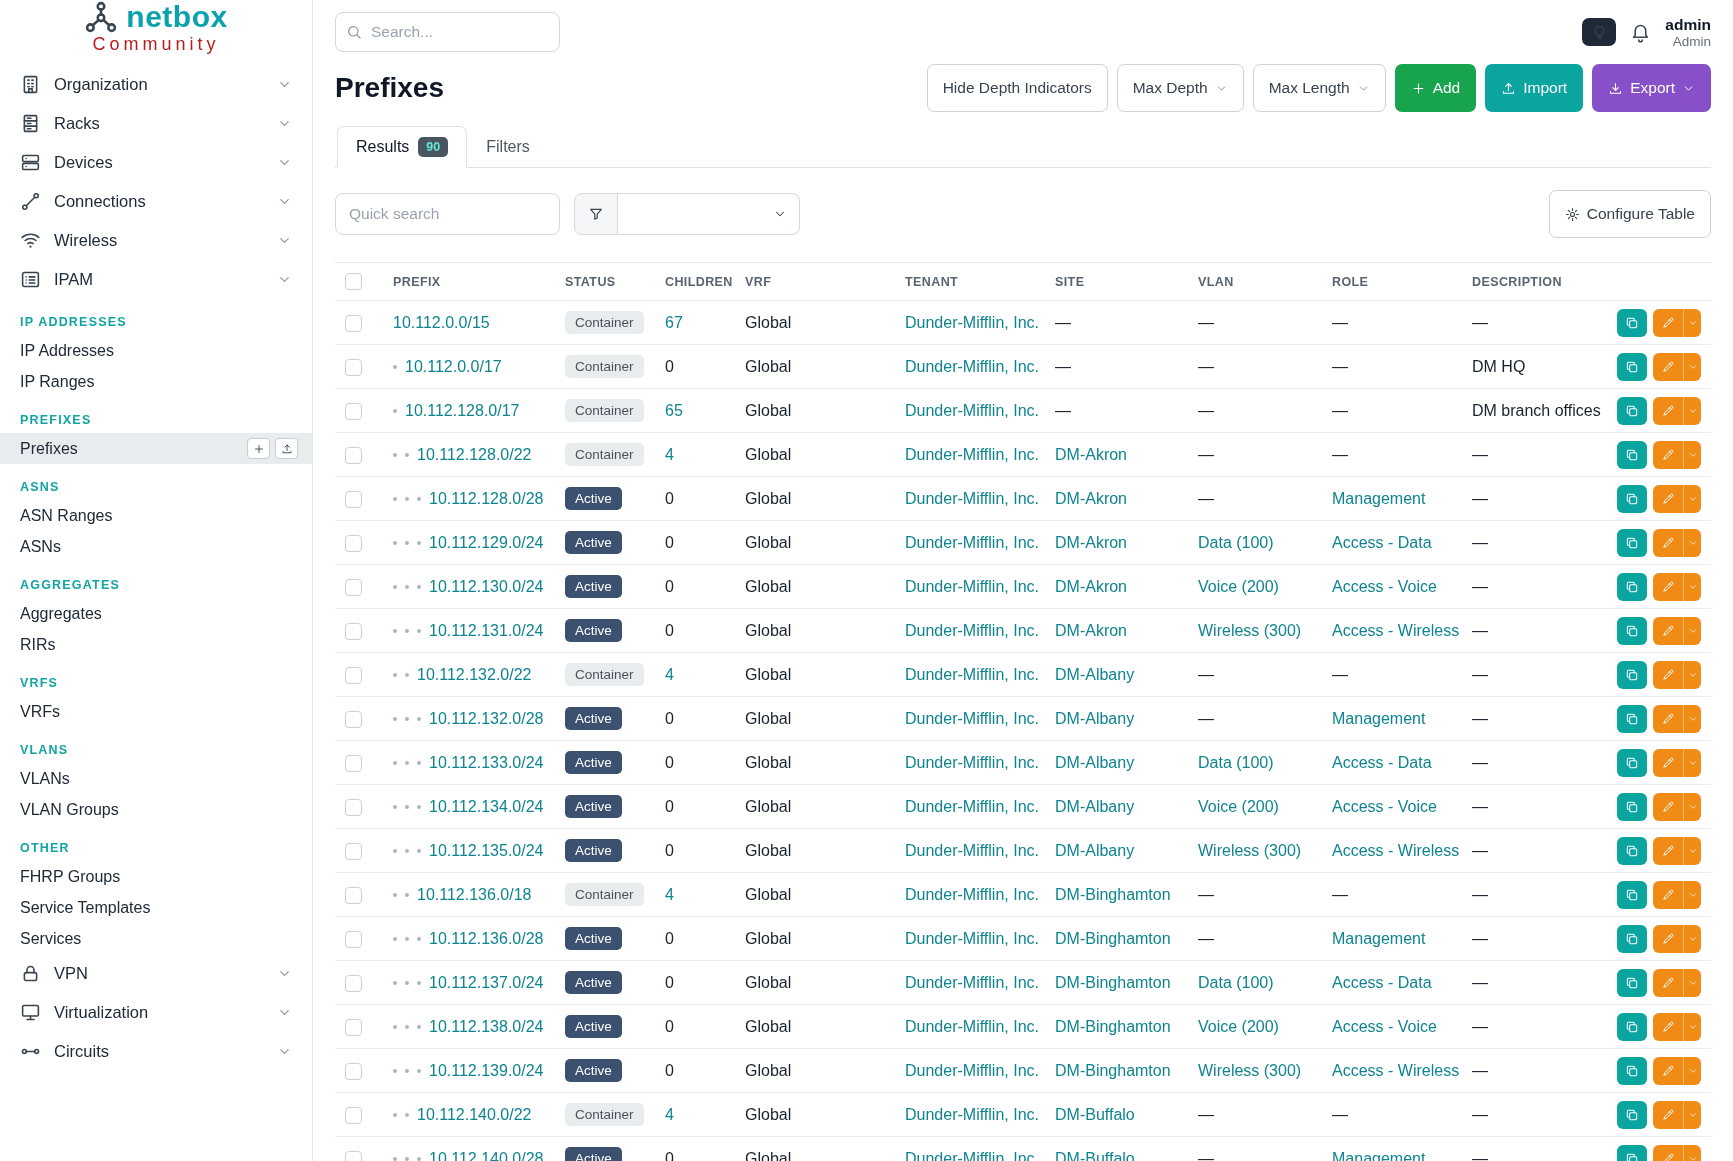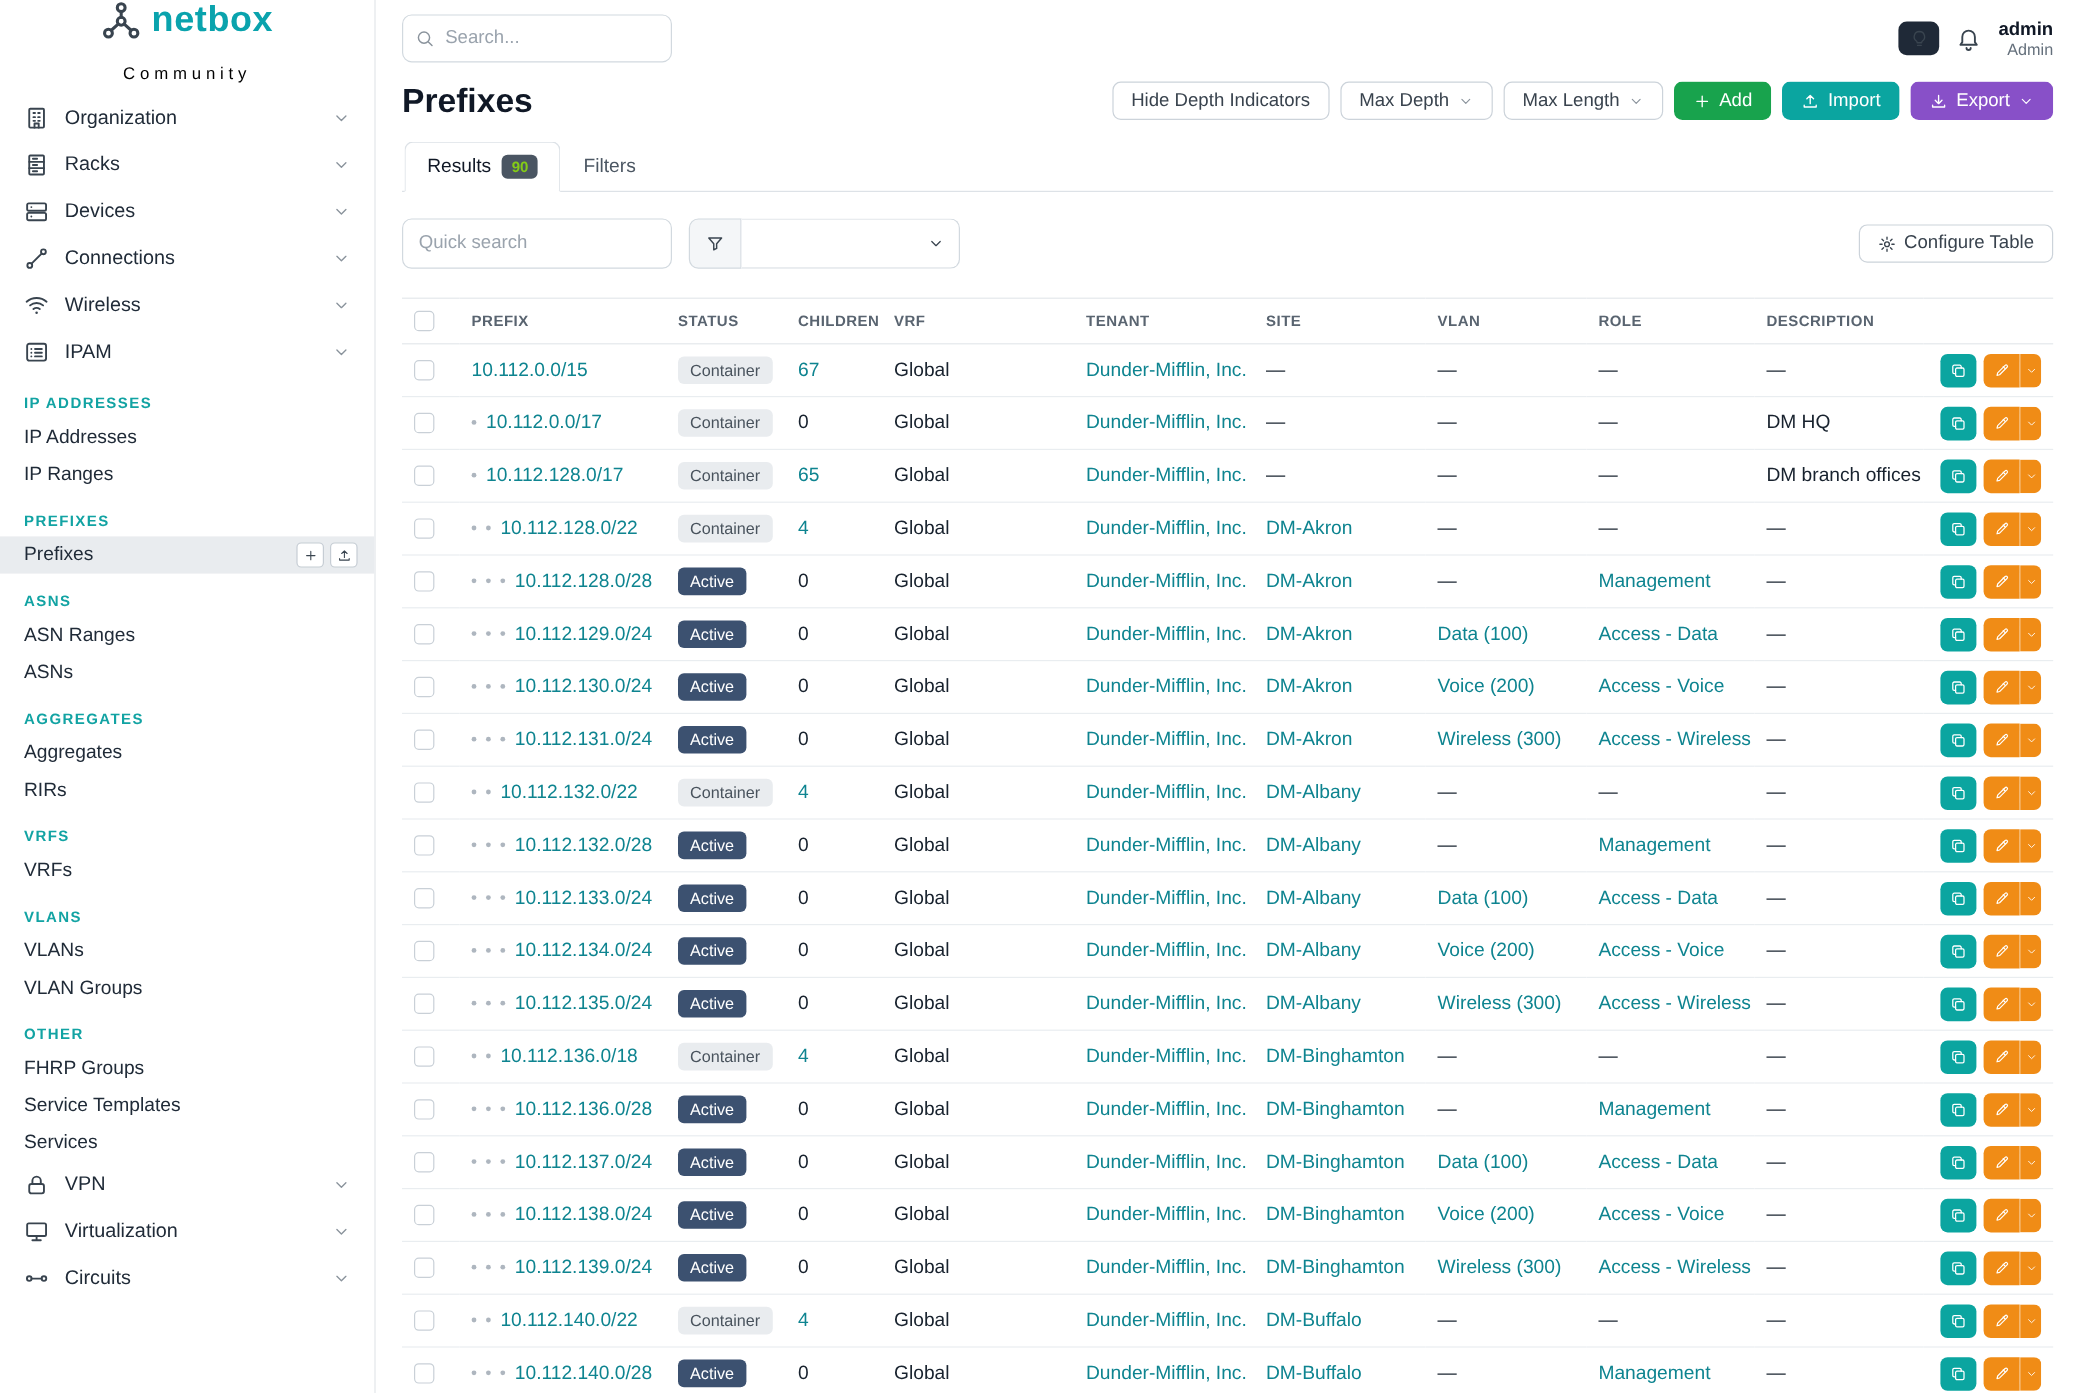--- a/index.html
+++ b/index.html
@@ -24,21 +24,21 @@
   }
   .app { display: flex; width: 1733px; height: 1161px; }
 
   
   .sidebar { width: 313px; min-width: 313px; border-right: 1px solid #e3e7ea; overflow: hidden; background: #fff; }
   .logo-block { text-align: center; margin-bottom: 10px; cursor: pointer; }
   .logo-row { display: flex; justify-content: center; align-items: center; gap: 8px; }
   .logo-icon { color: var(--brand); }
   .logo-icon svg { width: 34px; height: 34px; }
   .logo-text { font-size: 30px; font-weight: bold; color: var(--brand); letter-spacing: .5px; }
-  .logo-sub { font-size: 14px; letter-spacing: 4px; color: #000000; margin-top: 19px; }
+  .logo-sub { font-size: 18px; letter-spacing: 4px; color: #b91c1c; margin-top: 0; }
 
   .icon { display: inline-flex; align-items: center; justify-content: center; color: #39444f; }
   .icon svg { stroke: currentColor; fill: none; stroke-width: 1.8; stroke-linecap: round; stroke-linejoin: round; }
 
   .nav-item { display: flex; align-items: center; gap: 13px; padding: 9px 20px; font-size: 16.5px; color: #202b38; cursor: pointer; }
   .nav-ic svg { width: 21px; height: 21px; }
   .chev { margin-left: auto; color: #8a939c; }
   .chev svg { width: 15px; height: 15px; }
 
   .section-title { padding: 16px 20px 6px; font-size: 12.5px; font-weight: bold; letter-spacing: 1.2px; color: #12a3a3; }
@@ -62,34 +62,34 @@
   .bell-btn { background: none; border: none; color: #242e3a; cursor: pointer; display: flex; }
   .bell-btn svg { width: 21px; height: 21px; }
   .user-block { text-align: right; cursor: pointer; }
   .user-name { font-size: 15.5px; font-weight: bold; color: #101826; }
   .user-role { font-size: 13.5px; color: #65707c; }
 
   .content { flex: 1; padding: 0 22px; overflow: hidden; }
   .page-head { display: flex; align-items: center; margin-top: 8px; }
   h1 { font-size: 28px; font-weight: 600; color: #101826; line-height: 40px; }
   .page-actions { margin-left: auto; display: flex; gap: 9px; align-items: center; }
-  .btn { display: inline-flex; align-items: center; gap: 7px; height: 32px; padding: 0 15px; border-radius: 7px; font-size: 15.5px; font-family: inherit; cursor: pointer; border: 1px solid transparent; background: #fff; }
+  .btn { display: inline-flex; align-items: center; gap: 7px; height: 48px; padding: 0 15px; border-radius: 7px; font-size: 15.5px; font-family: inherit; cursor: pointer; border: 1px solid transparent; background: #fff; }
   .btn-outline { border-color: #ccd3da; color: #39434e; }
   .btn .bicon svg { width: 15px; height: 15px; }
   .btn .dd-chev svg { width: 13px; height: 13px; }
   .btn-outline .dd-chev { color: #8a939c; }
   .btn-green { background: var(--green); color: #fff; }
   .btn-teal { background: var(--tealbtn); color: #fff; }
   .btn-purple { background: var(--purple); color: #fff; }
   .btn-green .icon, .btn-teal .icon, .btn-purple .icon { color: #fff; }
 
   .tabs { display: flex; margin-top: 14px; border-bottom: 1px solid #dde2e7; padding: 0 2px; }
   .tab { display: flex; align-items: center; gap: 9px; padding: 10px 18px; font-size: 16px; color: #4c5763; cursor: pointer; margin-bottom: -1px; border: 1px solid transparent; border-radius: 7px 7px 0 0; }
   .tab.active { border-color: #dde2e7 #dde2e7 #ffffff; color: #101826; background: #fff; }
-  .count-badge { background: #4a5562; color: #84cc16; font-size: 12.5px; padding: 3px 8px; border-radius: 5px; font-weight: bold; }
+  .count-badge { background: #4a5562; color: #5eead4; font-size: 12.5px; padding: 3px 8px; border-radius: 5px; font-weight: bold; }
 
   .controls { display: flex; align-items: center; margin-top: 22px; gap: 14px; }
   .quick-search { width: 225px; height: 42px; border: 1px solid var(--border); border-radius: 8px; padding: 0 13px; font-size: 15.5px; font-family: inherit; outline: none; color: #1a232e; }
   .quick-search::placeholder { color: #9aa3ad; }
   .filter-group { display: flex; align-items: stretch; height: 42px; }
   .funnel-btn { width: 44px; border: 1px solid var(--border); background: #f4f6f8; border-radius: 8px 0 0 8px; color: #39444f; cursor: pointer; display: flex; align-items: center; justify-content: center; }
   .funnel-btn svg { width: 16px; height: 16px; }
   .select { width: 182px; border: 1px solid var(--border); border-left: none; border-radius: 0 8px 8px 0; display: flex; align-items: center; justify-content: flex-end; padding: 0 12px; color: #8a939c; cursor: pointer; background: #fff; }
   .select svg { width: 14px; height: 14px; }
   .configure { margin-left: auto; }

